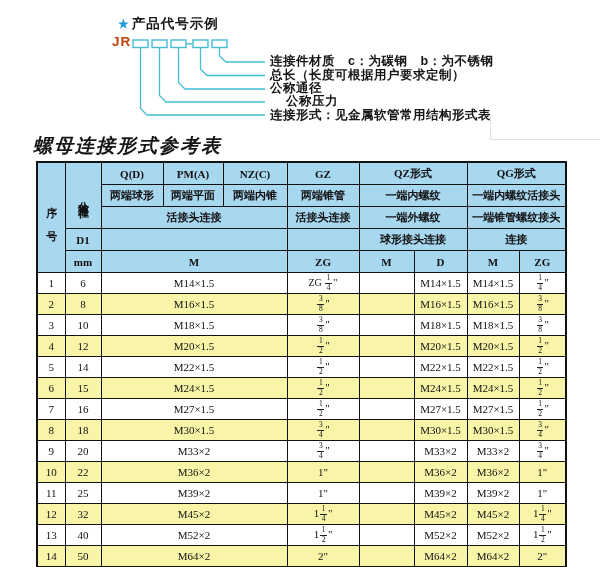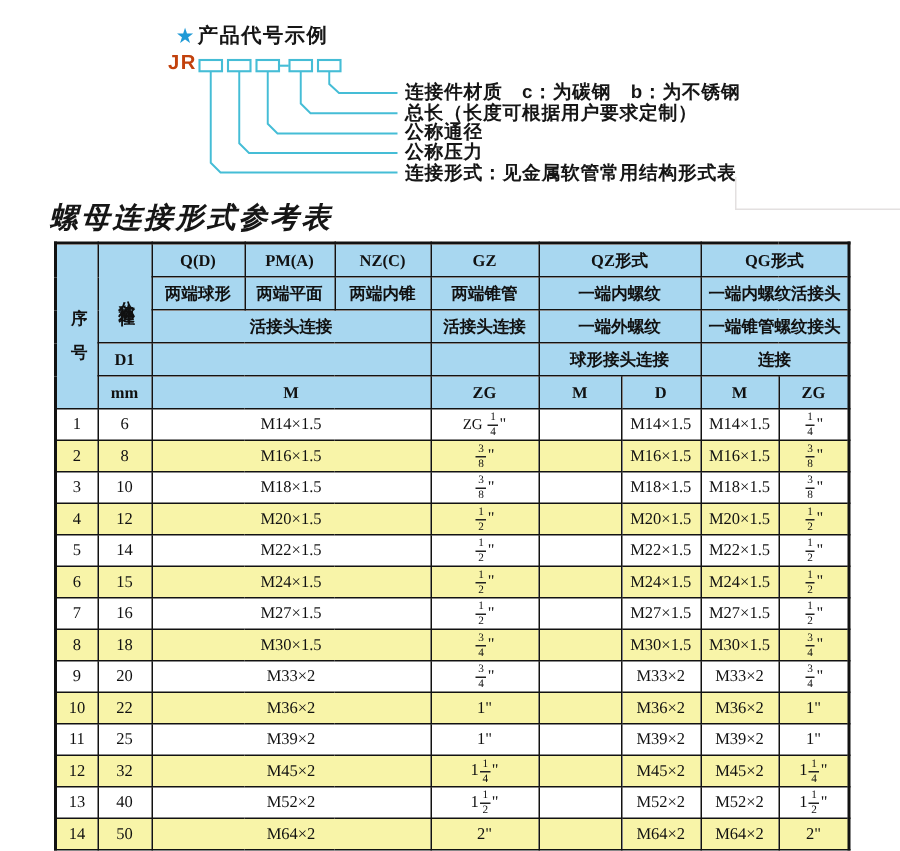--- a/index.html
+++ b/index.html
@@ -23,21 +23,21 @@
     position:absolute;left:112px;top:34px;
     font-size:13.5px;font-weight:bold;color:#c2410c;letter-spacing:1px;
   }
   .dg-label{
     position:absolute;left:270px;height:13px;line-height:13px;
     font-size:12.5px;font-weight:bold;white-space:nowrap;letter-spacing:0.5px;
   }
   .dg-label.l0{top:55px;}
   .dg-label.l1{top:69px;}
   .dg-label.l2{top:82px;}
-  .dg-label.l3{top:95px;}
+  .dg-label.l3{top:95px;margin-left:16px;}
   .dg-label.l4{top:109px;}
   .scan-artifact{
     position:absolute;left:490px;top:118px;width:109px;height:21px;
     border-left:1px solid #e3e0e0;border-bottom:1px solid #e3e0e0;
   }
   
   .page-title{
     margin:15px 0 4px 33px;
     font-family:"DejaVu Serif","Liberation Serif",serif;
     font-style:italic;font-weight:bold;

